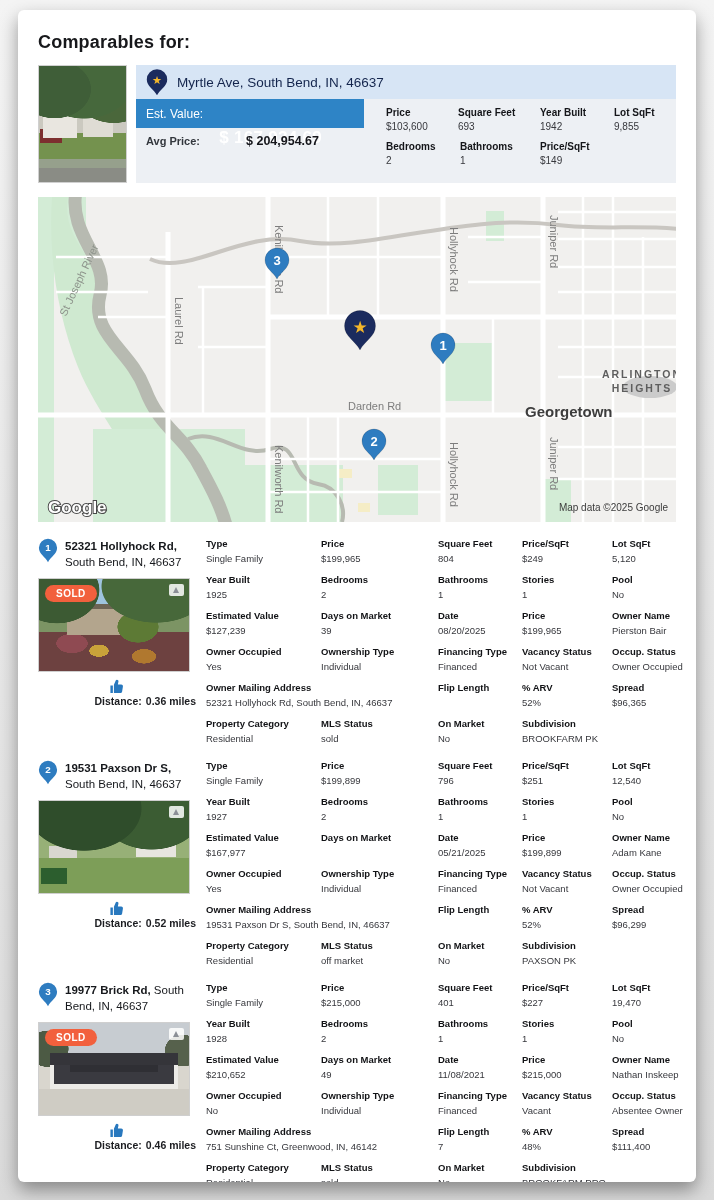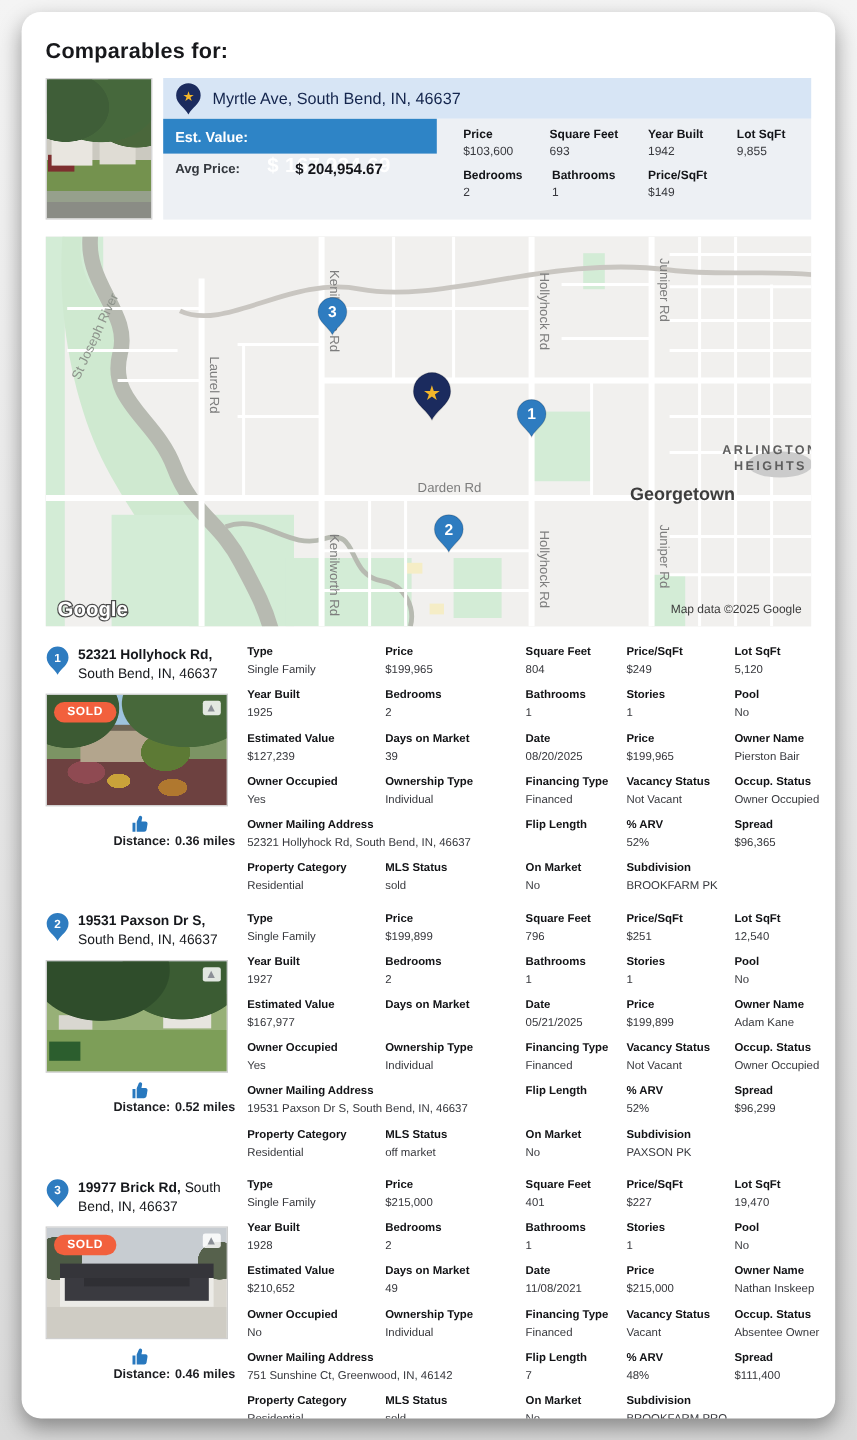--- a/index.html
+++ b/index.html
@@ -1,19 +1,19 @@
 <!DOCTYPE html>
 <html><head>
 <meta charset="utf-8">
 <style>
   html,body{margin:0;padding:0;width:714px;height:1200px;overflow:hidden;
     font-family:"Liberation Sans","DejaVu Sans",sans-serif;
     background:linear-gradient(#f4f4f4,#dadada);}
   .page-card{position:absolute;left:18px;top:10px;width:678px;height:1172px;
-    background:#ffffff;border-radius:16px;box-shadow:0 8px 18px rgba(0,0,0,.38);
+    background:#ffffff;border-radius:6px;box-shadow:0 8px 18px rgba(0,0,0,.38);
     padding:0;box-sizing:border-box;overflow:hidden;}
   .content{padding:22px 20px 0 20px;}
   .page-title{font-size:18px;font-weight:800;color:#17181b;letter-spacing:.2px;}
 
   
   .subject{display:flex;gap:9px;margin-top:12px;height:118px;}
   .subject-photo{width:150px;height:118px;border:1px solid #d0d0d0;box-sizing:border-box;
     background:
       radial-gradient(60px 48px at 18% 20%,#3f5e38 0 60%,rgba(0,0,0,0) 61%),
       radial-gradient(80px 60px at 52% 14%,#46683c 0 60%,rgba(0,0,0,0) 61%),
@@ -22,21 +22,21 @@
       linear-gradient(#dfdcd4,#dfdcd4) 78% 50%/30px 26px no-repeat,
       linear-gradient(#7d2f2f,#7d2f2f) 2% 62%/22px 14px no-repeat,
       linear-gradient(#cfd3cd 0 40%,#cbc9c0 40% 58%,#74924e 58% 80%,#96a08c 80% 88%,#8a8c85 88% 100%);}
   .subject-right{flex:1;display:flex;flex-direction:column;}
   .addr-bar{height:34px;background:#d7e5f5;display:flex;align-items:center;gap:9px;
     padding:0 10px;box-sizing:border-box;}
   .addr-text{font-size:13.5px;font-weight:400;color:#14254d;}
   .subject-body{flex:1;background:#edf0f4;display:flex;}
   .est-col{width:228px;display:flex;flex-direction:column;}
   .est-bar{height:29px;background:#2e84c6;display:flex;align-items:center;padding:0 10px;}
-  .est-label{color:#fff;font-size:12px;font-weight:700;}
+  .est-label{color:#fff;font-size:12px;font-weight:400;}
   .est-value{color:#fff;font-size:17px;font-weight:800;margin-left:16px;letter-spacing:.3px;margin-top:48px;}
   .avg-row{display:flex;align-items:center;padding:6px 10px 0 10px;}
   .avg-label{font-size:11px;font-weight:600;color:#33373d;width:100px;}
   .avg-value{font-size:12.5px;font-weight:800;color:#14151a;}
   .stats-col{flex:1;padding:8px 0 0 22px;}
   .stat-row{display:flex;margin-bottom:9px;}
   .stat{margin-right:10px;}
   .stat-label{font-size:10px;font-weight:700;color:#141519;white-space:nowrap;}
   .stat-value{font-size:10px;color:#37383d;margin-top:3px;}
   .stat-row1 .stat:nth-child(1){width:62px}.stat-row1 .stat:nth-child(2){width:72px}

